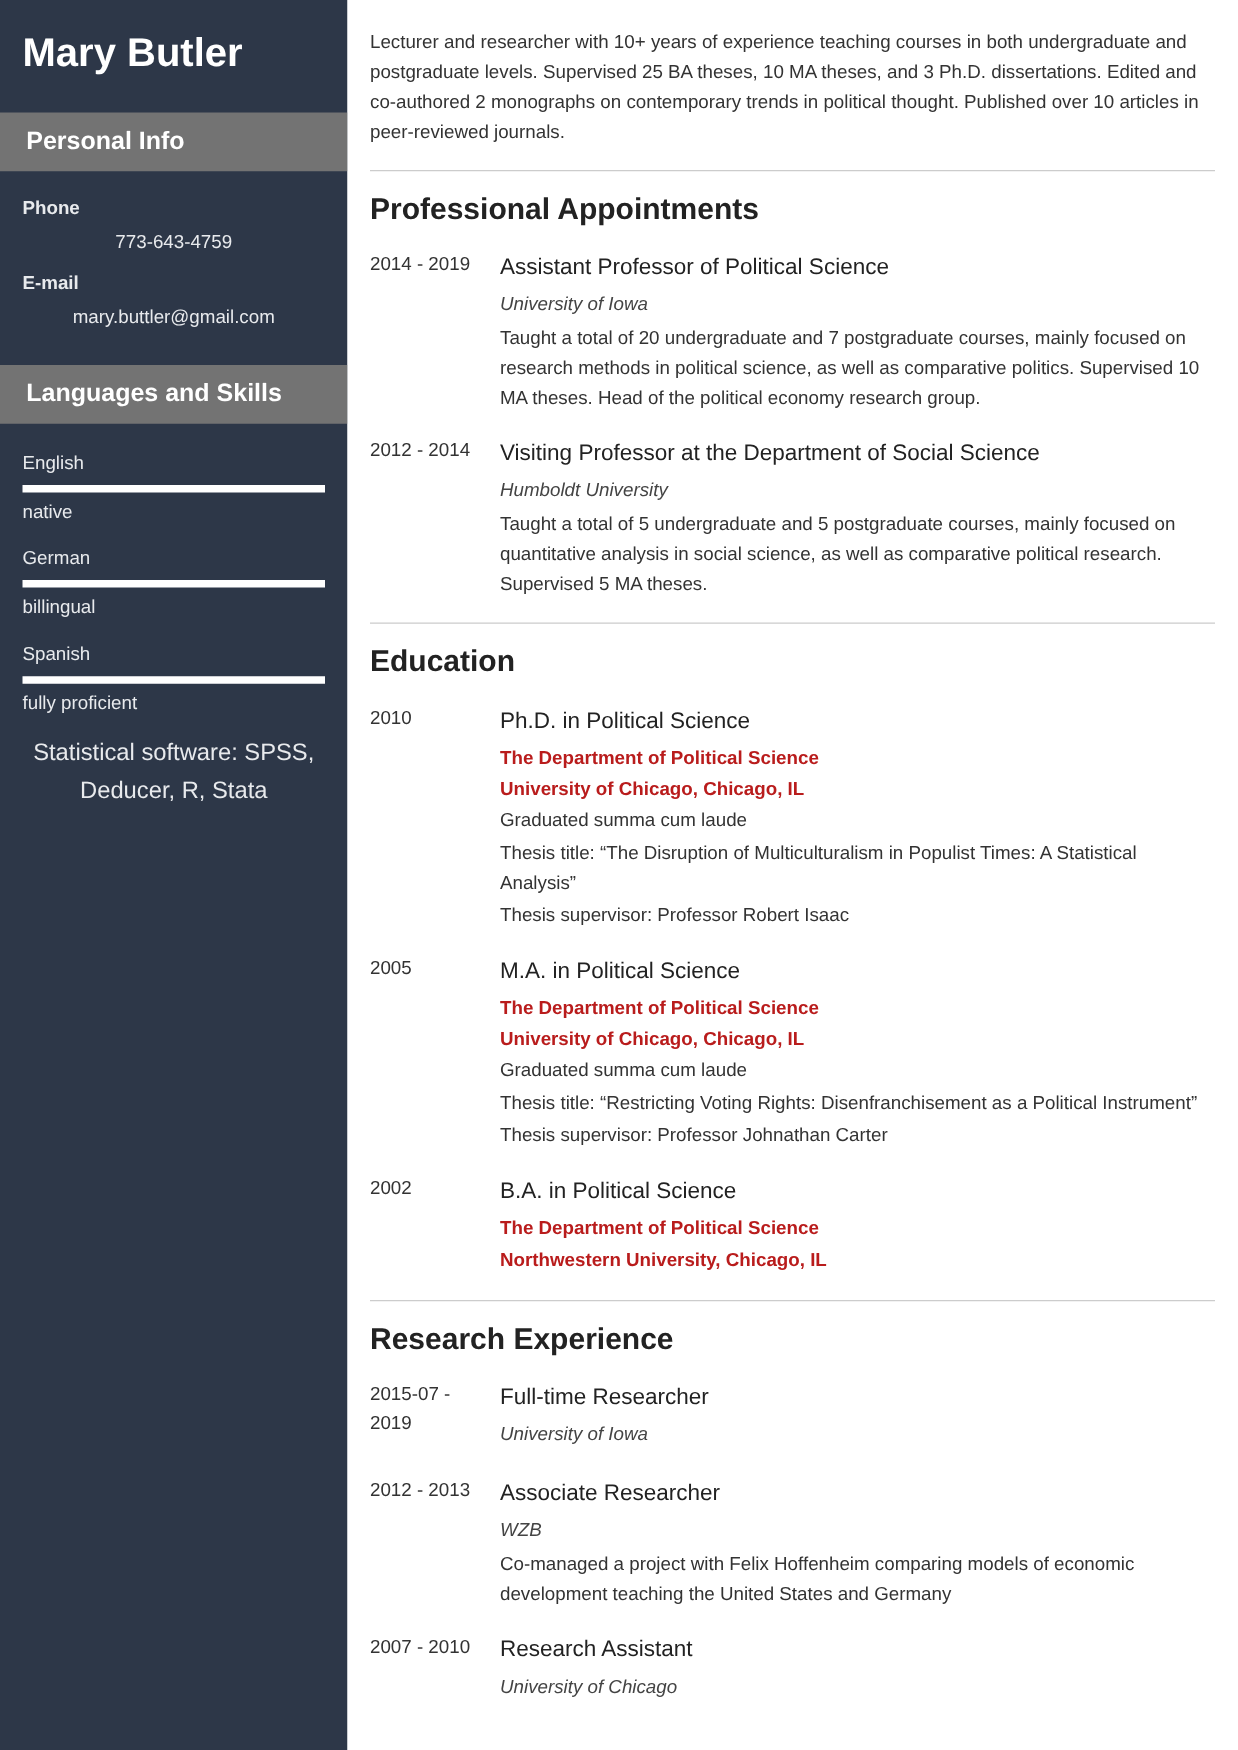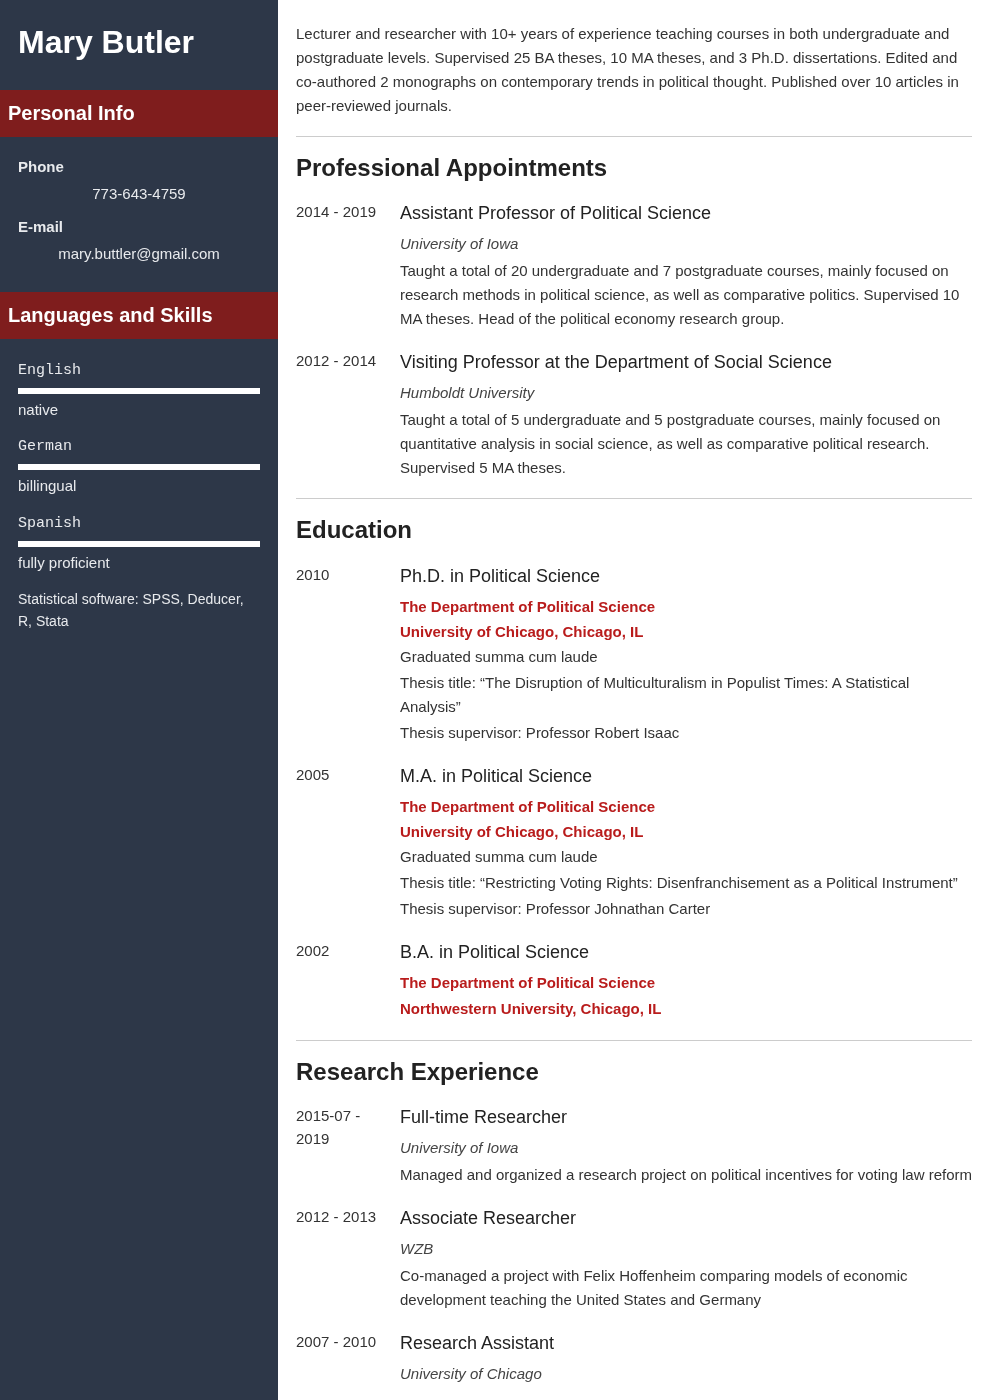--- a/index.html
+++ b/index.html
@@ -22,25 +22,25 @@
     color: #e8eaed;
     flex-shrink: 0;
   }
   .name {
     font-size: 32px;
     font-weight: 700;
     color: #fff;
     padding: 18px 18px 22px 18px;
   }
   .side-head {
-    background: #7f1d1d;
+    background: #737373;
     color: #fff;
     font-size: 20px;
     font-weight: 700;
-    padding: 8px 8px;
+    padding: 8px 21px;
   }
   .side-block {
     padding: 12px 18px 16px 18px;
   }
   .field-label {
     font-weight: 700;
     font-size: 15px;
     margin-top: 6px;
   }
   .field-value {
@@ -49,35 +49,35 @@
     margin-bottom: 10px;
     text-align: center;
   }
   .lang {
     margin-top: 8px;
     margin-bottom: 14px;
   }
   .lang-name {
     font-size: 15px;
     margin-bottom: 6px;
-    font-family: Liberation Mono, monospace;
   }
   .bar {
     height: 6px;
     background: #fff;
     width: 100%;
   }
   .lang-level {
     font-size: 15px;
     margin-top: 4px;
   }
   .skills-text {
-    font-size: 14px;
+    font-size: 19px;
     margin-top: 10px;
     line-height: 1.6;
+    text-align: center;
   }
   
   .main {
     flex: 1;
     padding: 22px 18px 30px 18px;
     background: #fff;
     color: #333;
   }
   .summary {
     font-size: 15px;
@@ -235,21 +235,20 @@
     </div>
 
     <hr class="rule">
     <h2 class="section-title">Research Experience</h2>
 
     <div class="entry">
       <div class="entry-date">2015-07 - 2019</div>
       <div class="entry-body">
         <div class="entry-title">Full-time Researcher</div>
         <div class="entry-sub">University of Iowa</div>
-        <div class="entry-desc">Managed and organized a research project on political incentives for voting law reform</div>
       </div>
     </div>
 
     <div class="entry">
       <div class="entry-date">2012 - 2013</div>
       <div class="entry-body">
         <div class="entry-title">Associate Researcher</div>
         <div class="entry-sub">WZB</div>
         <div class="entry-desc">Co-managed a project with Felix Hoffenheim comparing models of economic development teaching the United States and Germany</div>
       </div>

